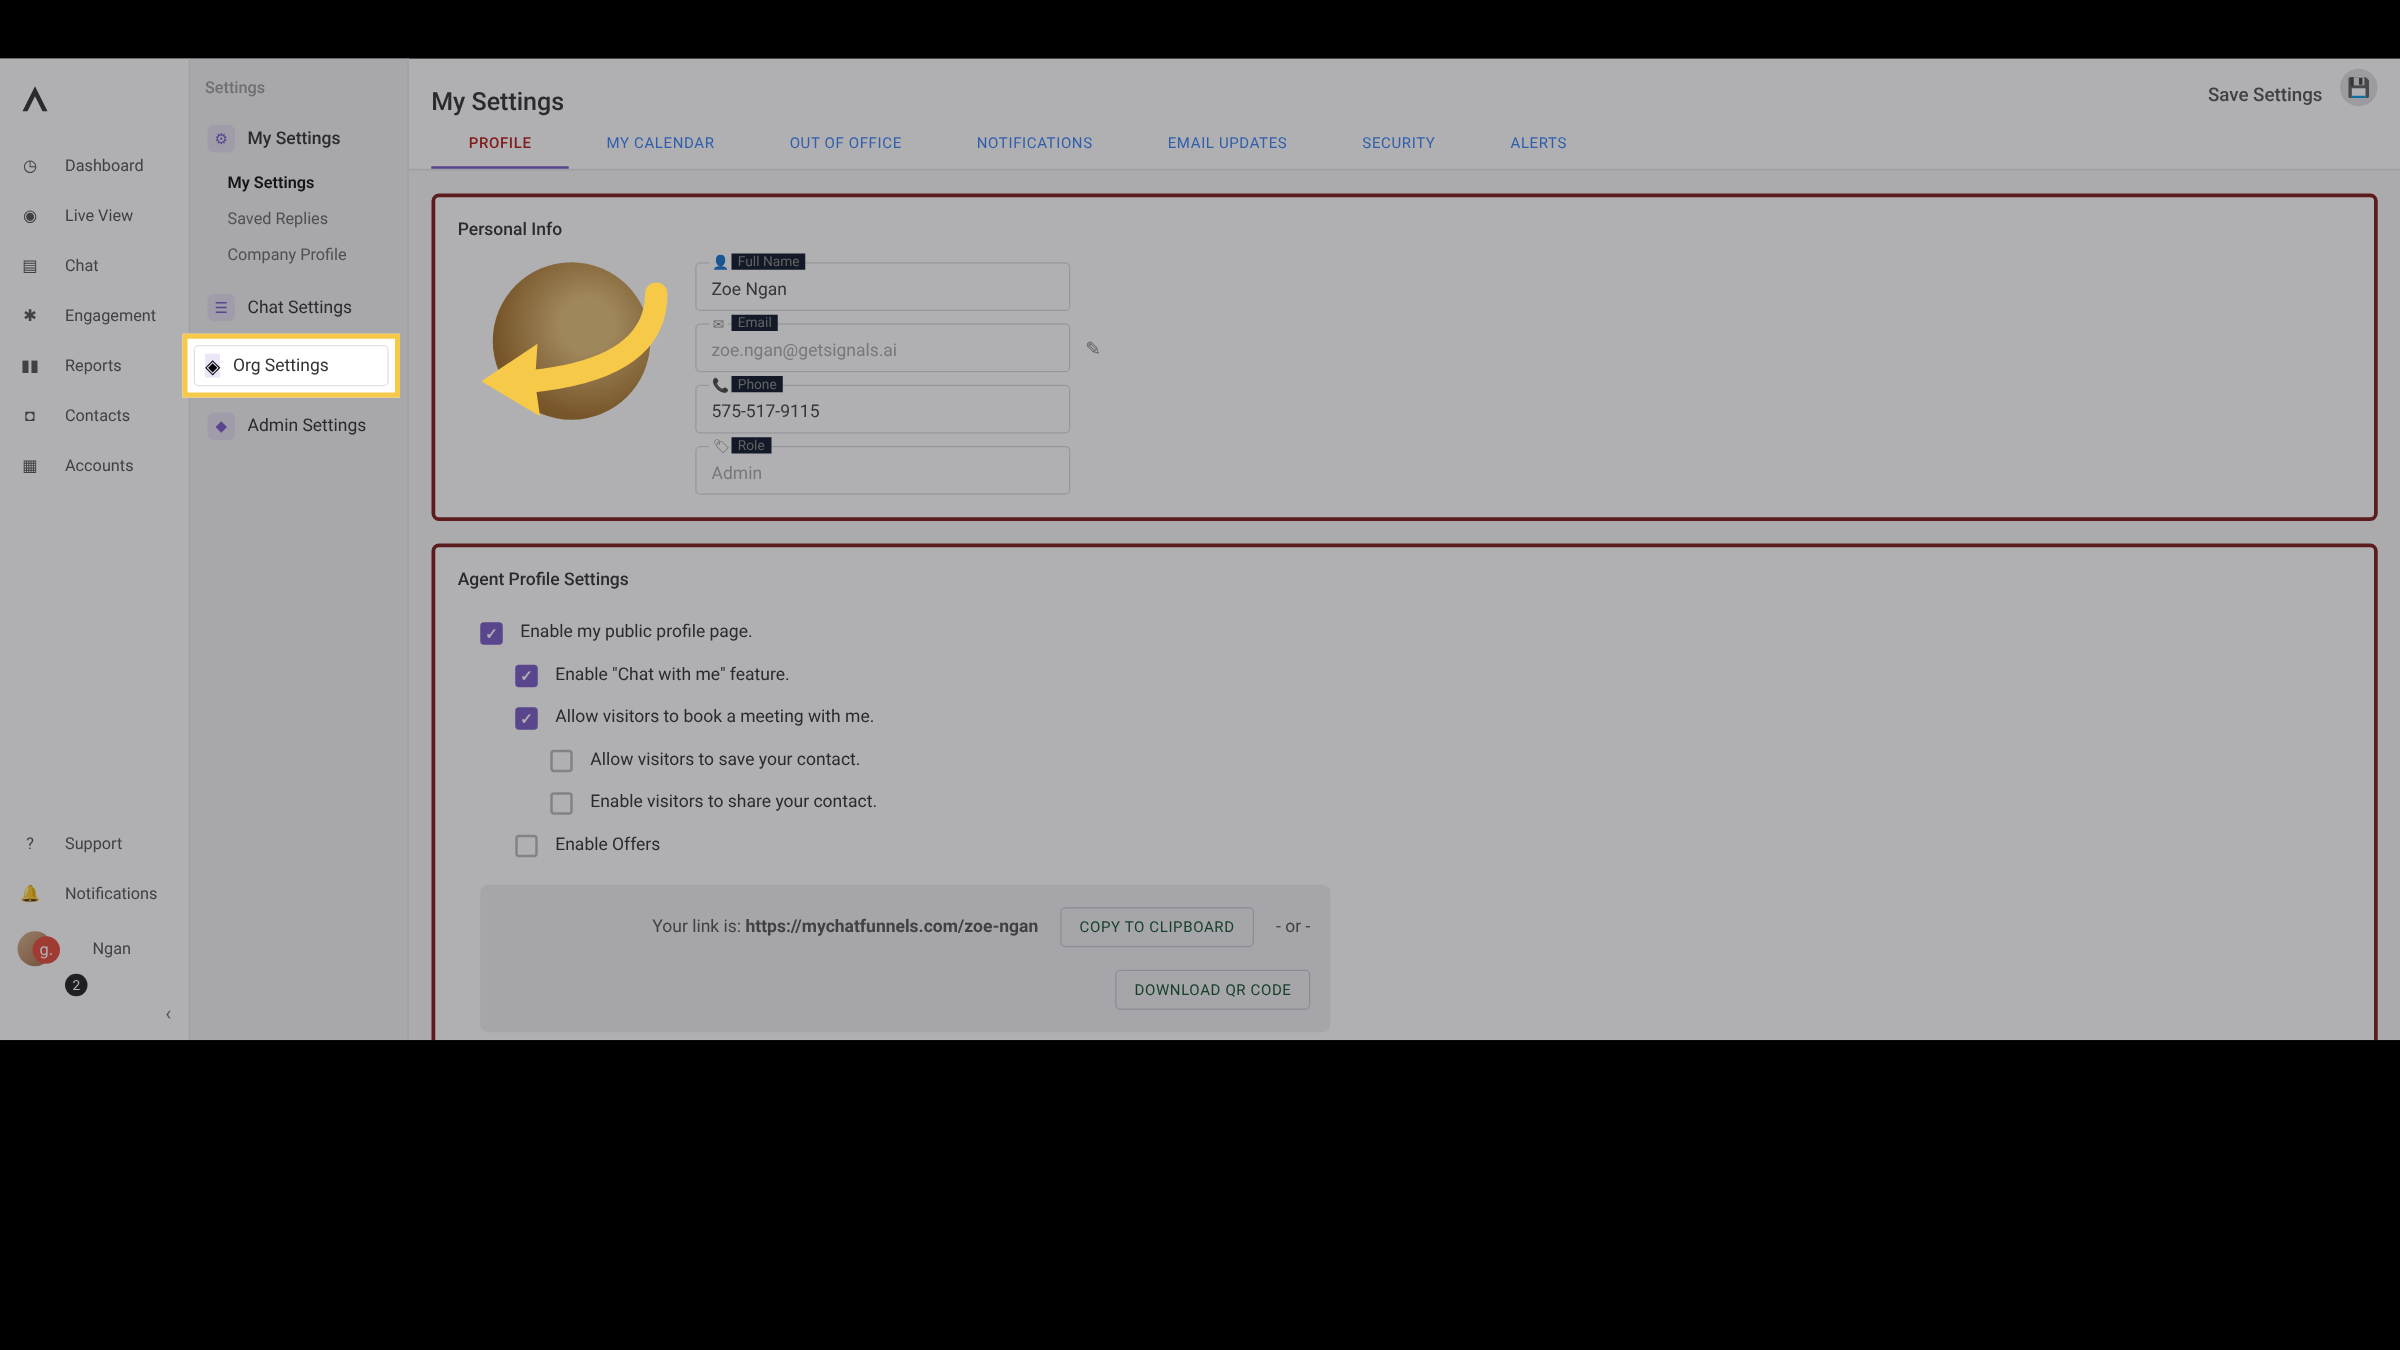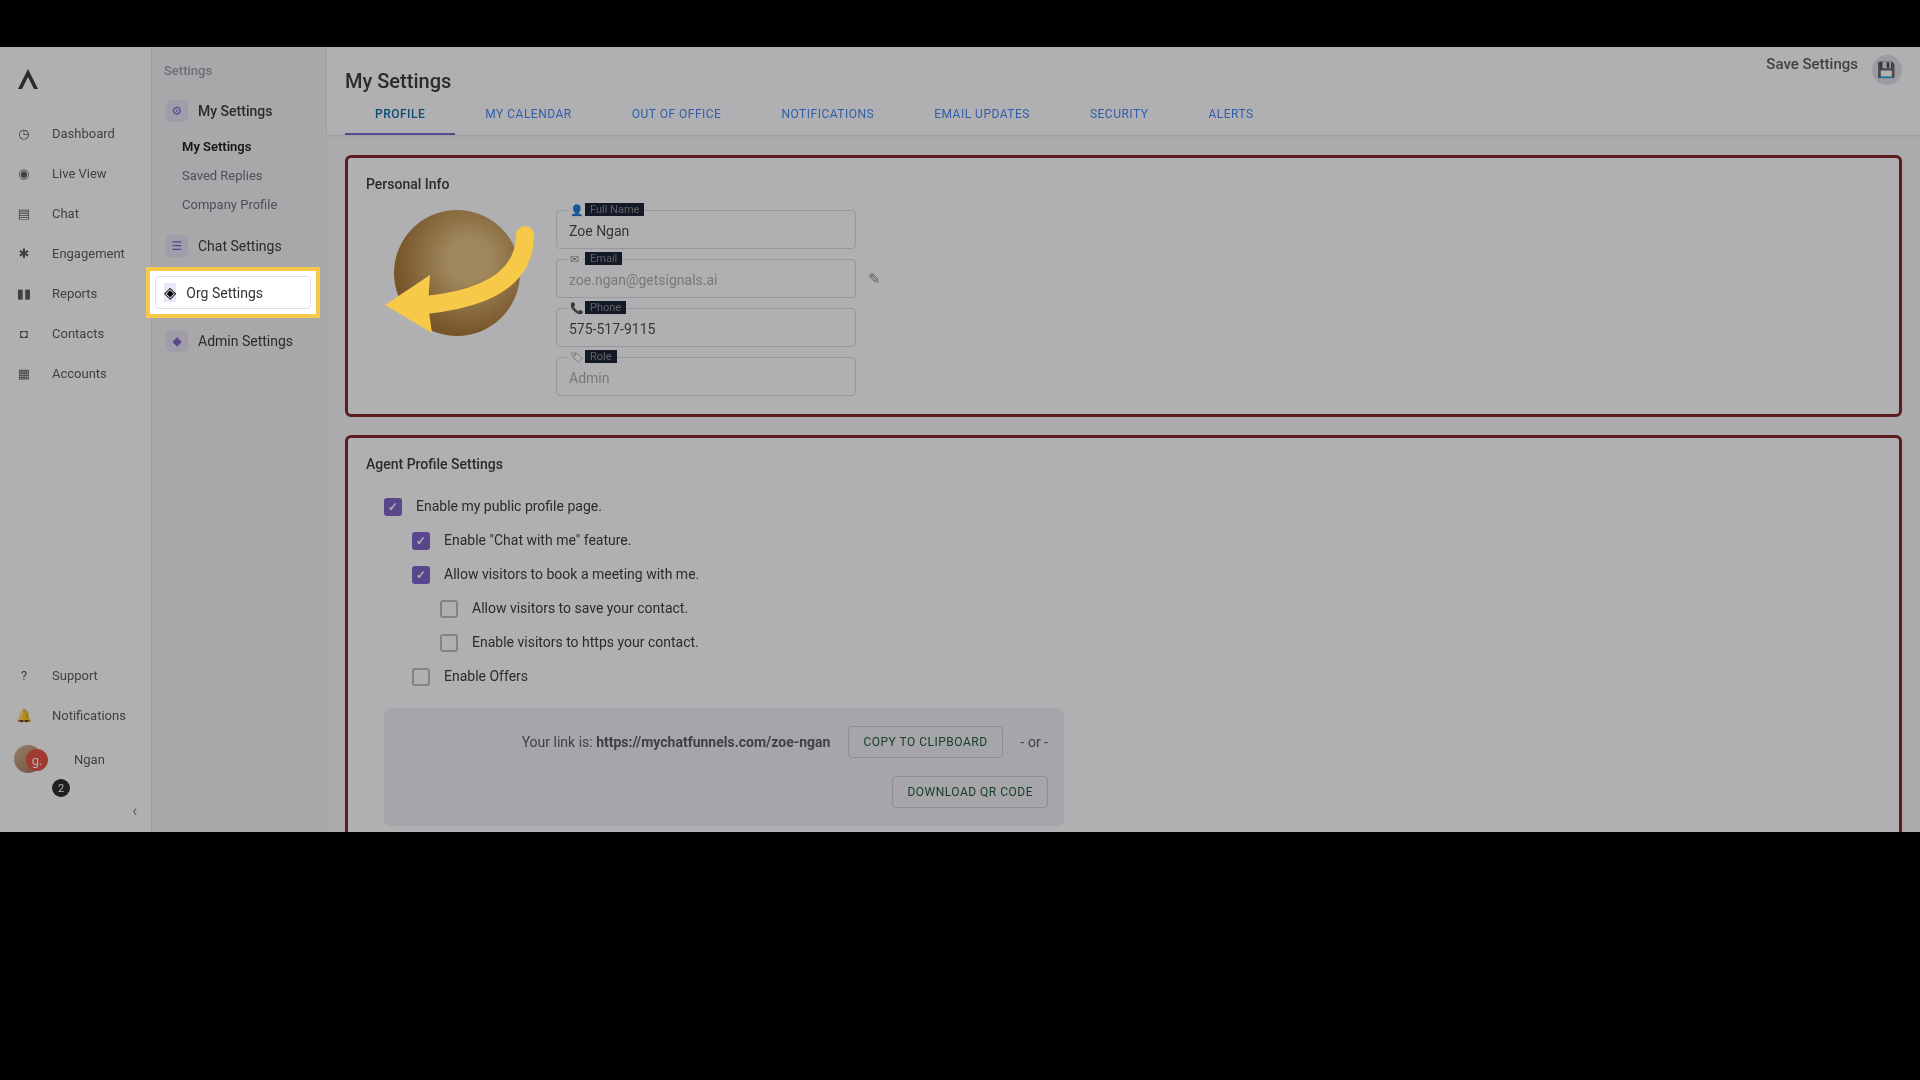--- a/index.html
+++ b/index.html
@@ -24,25 +24,25 @@
 .sset .sic { width:22px; height:22px; border-radius:5px; background:#e7e0f2; display:flex; align-items:center; justify-content:center; color:#7a5cc7; font-size:12px;}
 .sub { font-size:13px; color:#6a6a70; padding:7px 0 7px 20px; cursor:pointer; }
 .sub.active { color:#111; font-weight:600; }
 .highlight-slot { position:relative; z-index:60; background:#fff; border:4px solid #f7c948; padding:5px; margin-left:-16px; margin-right:-4px;}
 .highlight-inner { background:#fff; border:1px solid #e0e0e3; border-radius:4px; padding:6px 8px; display:flex; align-items:center; gap:10px; }
 
 
 .main { flex:1; display:flex; flex-direction:column; overflow:hidden; }
 .mhead { display:flex; align-items:center; background:#fff; border-bottom:1px solid #eee; padding: 0 18px;}
 .mhead h2 { flex:0 0 auto; font-size:20px; font-weight:500; color:#333; padding:22px 40px 0 0;}
-.mhead .save { margin-left:auto; display:flex; align-items:flex-start; gap:14px; color:#555; font-size:15px; font-weight:500; }
+.mhead .save { margin-left:auto; display:flex; align-items:flex-end; gap:14px; color:#555; font-size:15px; font-weight:500; }
 .savebtn { width:30px; height:30px; border-radius:50%; background:#e0e0e3; display:flex; align-items:center; justify-content:center; color:#888; }
 .tabs { display:flex; border-bottom:1px solid #e6e6e9; background:#fff; padding-left:18px;}
 .tab { padding:14px 30px 12px; font-size:12px; letter-spacing:0.5px; color:#3b82f6; cursor:pointer; text-transform:uppercase; }
-.tab.active { color:#0369a1; border-bottom:2px solid #7a5cc7; font-weight:500; }
+.tab.active { color:#b91c1c; border-bottom:2px solid #7a5cc7; font-weight:500; }
 .content { padding: 18px; overflow:auto; flex:1; background:#f7f7f9;}
 .card { background:#fff; border-radius:6px; border:3px solid #7f1d1d; padding:18px; margin-bottom:18px; }
 .card h4 { font-size:14px; font-weight:500; color:#333; margin-bottom:18px; }
 .pi-row { display:flex; gap:36px; align-items:flex-start; }
 .avatar-lg { width:126px; height:126px; border-radius:50%; background: radial-gradient(circle at 60% 40%, #e5c07b 20%, #a6732b 70%); margin-left:28px; }
 .fields { display:flex; flex-direction:column; gap:10px; }
 .fieldwrap { display:flex; align-items:center; gap:12px; }
 .field { position:relative; width:300px; border:1px solid #d9d9de; border-radius:4px; padding:10px 12px 8px; }
 .field .lbl { position:absolute; top:-8px; left:28px; background:#0f172a; padding:0 5px; font-size:11px; color:#888; display:flex; align-items:center; gap:4px;}
 .field .lic { position:absolute; top:-7px; left:10px; background:#fff; padding:0 3px; font-size:11px; color:#888; }
@@ -218,21 +218,21 @@
             <div class="chk checked indent1">
               <span class="box"></span>
               <span>Allow visitors to book a meeting with me.</span>
             </div>
             <div class="chk indent2">
               <span class="box" style="border-color: rgb(187, 187, 187);"></span>
               <span>Allow visitors to save your contact.</span>
             </div>
             <div class="chk indent2">
               <span class="box" style="border-color: rgb(187, 187, 187);"></span>
-              <span>Enable visitors to https your contact.</span>
+              <span>Enable visitors to share your contact.</span>
             </div>
             <div class="chk indent1">
               <span class="box" style="border-color: rgb(187, 187, 187);"></span>
               <span>Enable Offers</span>
             </div>
           </div>
         <div class="linkbar" style="margin-left:18px; max-width:680px;justify-content:flex-end;">
           <span><span>Your link is: </span><b>https://mychatfunnels.com/zoe-ngan</b></span>
           <button class="btn-outline">COPY TO CLIPBOARD</button>
           <span>- or -</span>

